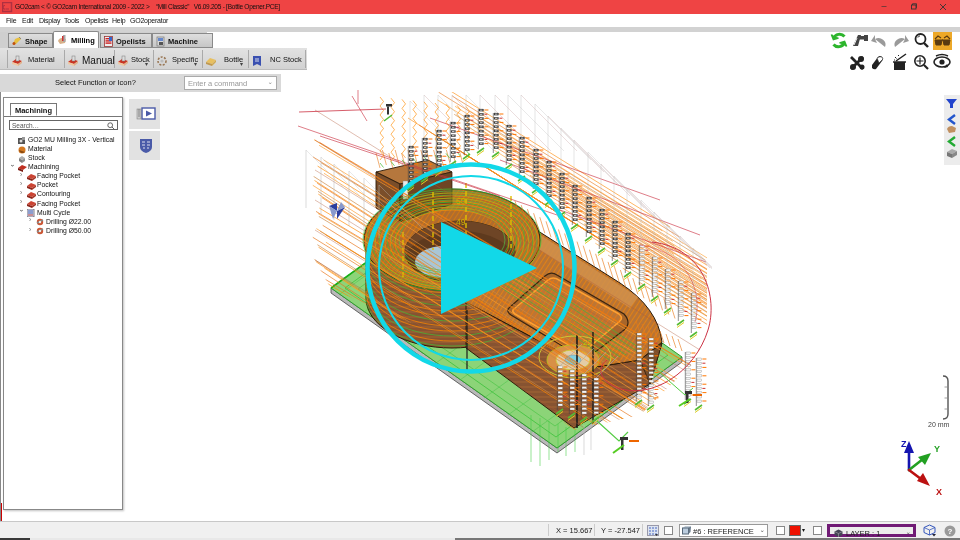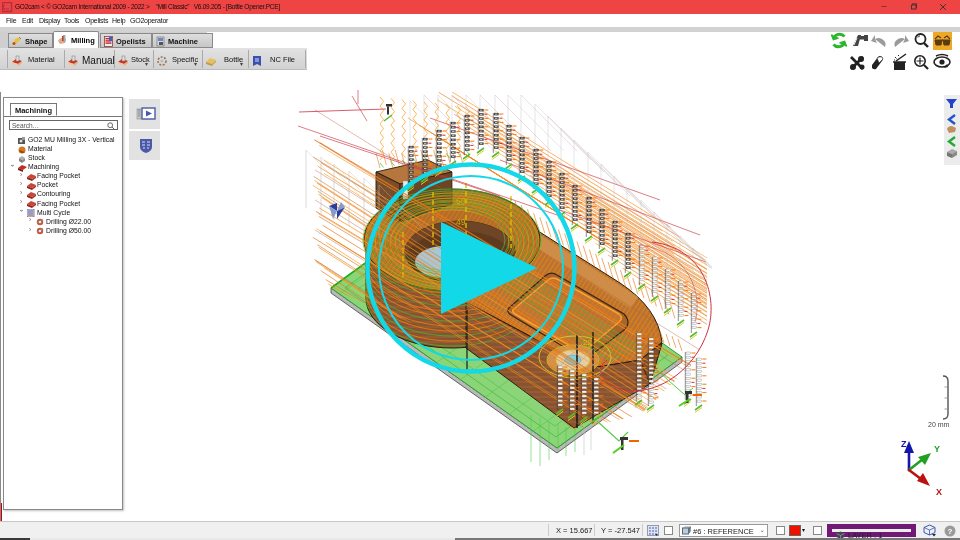--- a/index.html
+++ b/index.html
@@ -1313,21 +1313,21 @@
         <path d="M1,7 L5,3 L11,5 L7,9 Z" fill="#e8c060"></path>
         <path d="M1,7 L7,9 L7,11 L1,9 Z" fill="#c09850"></path>
         <path d="M11,5 L7,9 L7,11 L11,7 Z" fill="#d0a850"></path>
       </svg></span>
 <span style="position:absolute;left:224px;top:55px;font-size:7.5px;color:#111">Bottle</span>
 <span style="position:absolute;left:240px;top:60px;font-size:6px;color:#444">▾</span>
 <span style="position:absolute;left:251px;top:53px"><svg width="12" height="12">
         <path d="M2,1 L10,1 L10,11 L6,9 L2,11 Z" fill="#3a50b0"></path>
         <path d="M4,4 L8,4 M4,6 L8,6" stroke="#fff" stroke-width="0.8"></path>
       </svg></span>
-<span style="position:absolute;left:270px;top:55px;font-size:7.5px;color:#111">NC File</span>
+<span style="position:absolute;left:270px;top:55px;font-size:7.5px;color:#111">NC Stock</span>
 
 <svg width="130" height="45" style="position:absolute;left:828px;top:30px">
 
  <g transform="translate(3,3)" fill="none" stroke="#2db52d" stroke-width="3">
   <path d="M13.5,3.5 A6.5,6.5 0 0 0 2.5,5.5"></path>
   <path d="M2.5,11.5 A6.5,6.5 0 0 0 13.5,9.5"></path>
   <path d="M0.5,1.5 L2.5,6.5 L7.5,5" stroke-width="1.8" fill="#2db52d"></path>
   <path d="M15.5,13.5 L13.5,8.5 L8.5,10" stroke-width="1.8" fill="#2db52d"></path>
  </g>
  <g transform="translate(24,4)">
@@ -1378,20 +1378,27 @@
   <path d="M7,3.5 L7,10.5 M3.5,7 L10.5,7" stroke="#222" stroke-width="1.2"></path>
  </g>
  <g transform="translate(105,24)">
   <ellipse cx="9" cy="8" rx="8" ry="5" fill="none" stroke="#222" stroke-width="1.6"></ellipse>
   <circle cx="9" cy="8" r="2.6" fill="#222"></circle>
   <path d="M3,2 Q9,-1 15,2" fill="none" stroke="#222" stroke-width="1.4"></path>
   <path d="M15,13 L11,14 L14,10" fill="#222"></path>
  </g>
 </svg>
 
+<div style="position:absolute;left:0;top:74px;width:281px;height:18px;background:#d9d9d9">
+ <span style="position:absolute;left:55px;top:4px;font-size:7.5px;color:#111">Select Function or Icon?</span>
+ <div style="position:absolute;left:184px;top:2px;width:93px;height:13.5px;background:#fff;border:1px solid #aaa;box-sizing:border-box">
+   <span style="position:absolute;left:3px;top:1.5px;font-size:7.5px;color:#999">Enter a command</span>
+   <span style="position:absolute;right:3px;top:1px;font-size:6.5px;color:#888">⌄</span>
+ </div>
+</div>
 
 <div style="position:absolute;left:3px;top:97px;width:120px;height:413px;background:#fff;border:1px solid #888;box-sizing:border-box;box-shadow:1px 1px 2px rgba(0,0,0,0.25)">
  <div style="position:absolute;left:6px;top:5px;width:47px;height:13px;background:#fff;border:1px solid #777;border-bottom:1px solid #fff;box-sizing:border-box;z-index:2;font-size:7.5px;font-weight:bold;color:#111;text-align:center;padding-top:1.5px">Machining</div>
  <div style="position:absolute;left:0px;top:17.5px;width:118px;height:1px;background:#777"></div>
  <div style="position:absolute;left:5px;top:22px;width:109px;height:10px;background:#fff;border:1px solid #666;box-sizing:border-box">
    <span style="position:absolute;left:2px;top:0.5px;font-size:6.5px;color:#555">Search…</span>
    <svg width="8" height="8" style="position:absolute;right:2px;top:0.5px">
           <circle cx="3.2" cy="3.2" r="2.4" fill="none" stroke="#555" stroke-width="0.9"></circle>
           <path d="M5,5 L7.5,7.5" stroke="#555" stroke-width="0.9"></path>
         </svg>
@@ -1546,21 +1553,21 @@
           <path d="M0.5,2 L3,0.5 L9,0.5 L8.5,2 Z" fill="#89a"></path>
           <path d="M6.5,2 L9,0.5 L8.5,6 L6.5,8 Z" fill="#678"></path>
         </svg>
    <span style="position:absolute;left:13px;top:1.5px">#6 : REFERENCE</span>
    <span style="position:absolute;right:2px;top:0.5px;font-size:6.5px;color:#555">⌄</span>
  </div>
  <div style="position:absolute;left:776px;top:3.5px;width:9px;height:9px;background:#fff;border:1px solid #888;box-sizing:border-box"></div>
  <div style="position:absolute;left:789px;top:3px;width:12px;height:11px;background:#ee1100;border:1px solid #666;box-sizing:border-box"></div>
  <span style="position:absolute;left:802px;top:4px;font-size:6px;color:#111">▾</span>
  <div style="position:absolute;left:813px;top:3.5px;width:9px;height:9px;background:#fff;border:1px solid #888;box-sizing:border-box"></div>
- <div style="position:absolute;left:827px;top:2px;width:89px;height:12.5px;background:#ececec;border:5px solid #701a75;box-sizing:border-box">
+ <div style="position:absolute;left:827px;top:2px;width:89px;height:12.5px;background:#ececec;border:3px solid #701a75;box-sizing:border-box">
    <svg width="9" height="9" style="position:absolute;left:4px;top:1.5px">
           <path d="M4.5,0.5 L8.5,2.5 L8.5,6 L4.5,8 L0.5,6 L0.5,2.5 Z" fill="#445"></path>
           <path d="M0.5,2.5 L4.5,4.5 L8.5,2.5 M4.5,4.5 L4.5,8" stroke="#bbb" stroke-width="0.5" fill="none"></path>
         </svg>
    <span style="position:absolute;left:16px;top:1.5px">LAYER : 1</span>
    <span style="position:absolute;right:2px;top:0.5px;font-size:6.5px;color:#555">⌄</span>
  </div>
  <svg width="13" height="13" style="position:absolute;left:923px;top:2px">
         <path d="M6.5,1 L12,3.5 L12,8.5 L6.5,11 L1,8.5 L1,3.5 Z" fill="none" stroke="#3355bb" stroke-width="1"></path>
         <path d="M1,3.5 L6.5,6 L12,3.5 M6.5,6 L6.5,11" stroke="#3355bb" stroke-width="0.8" fill="none"></path>

